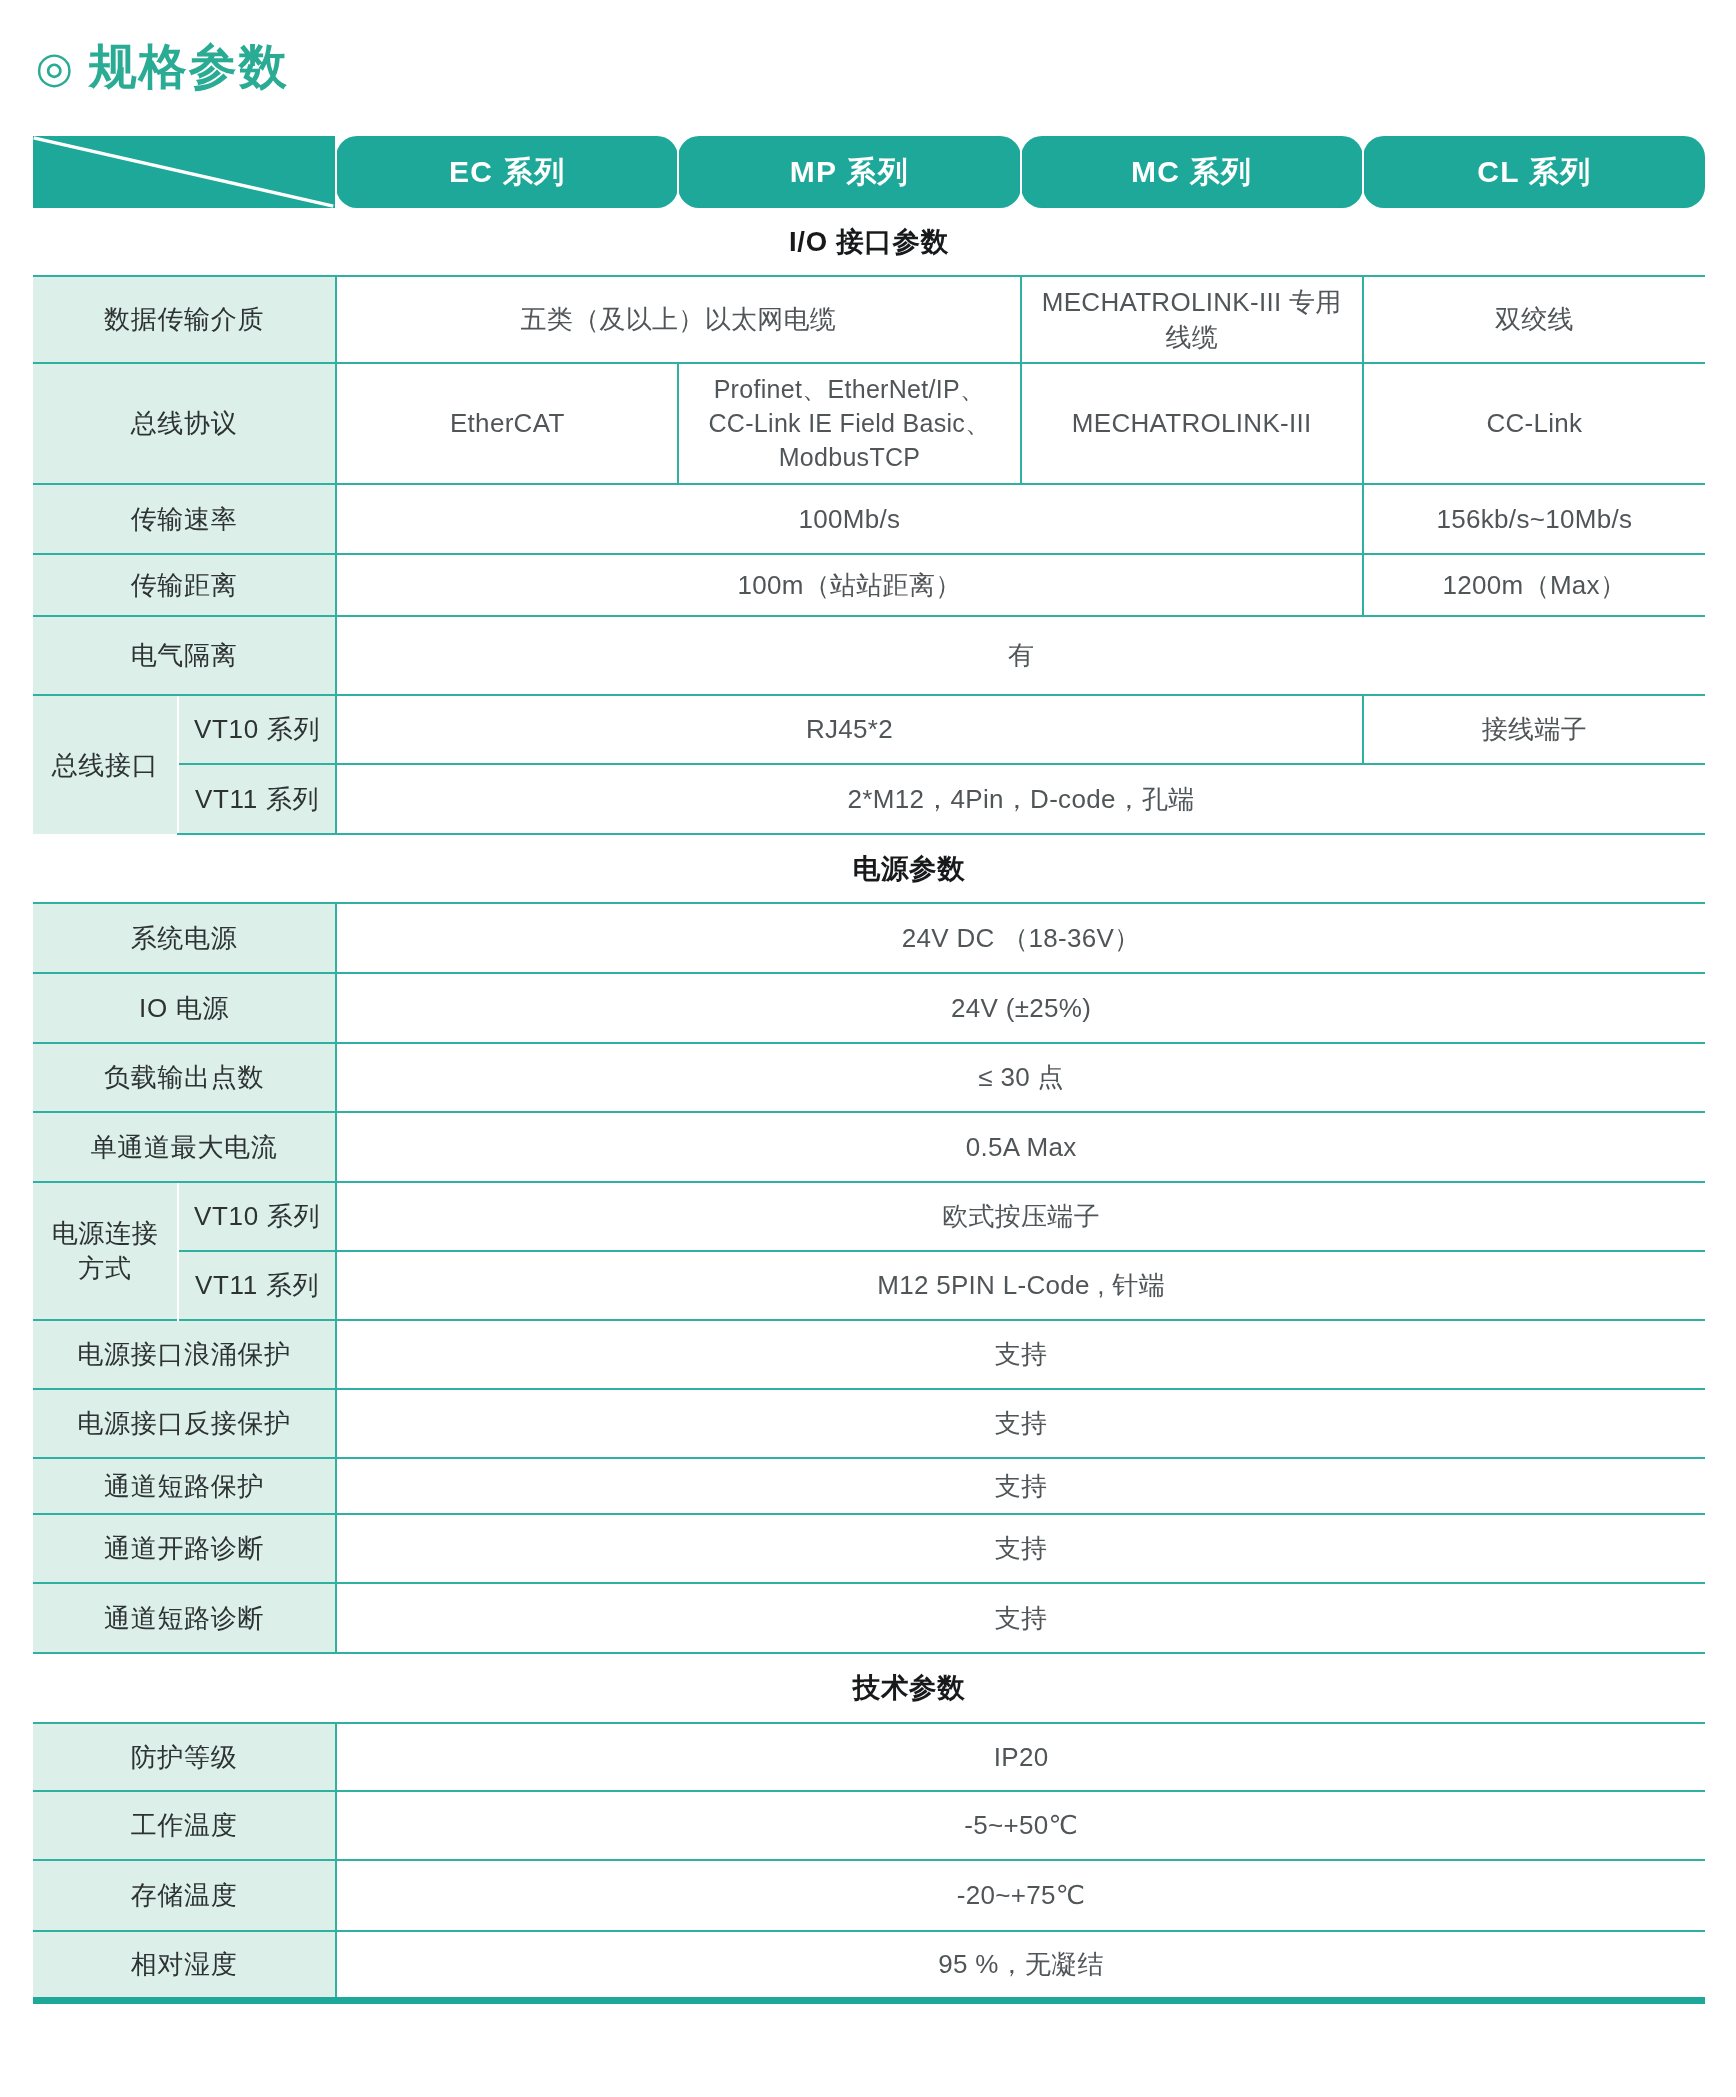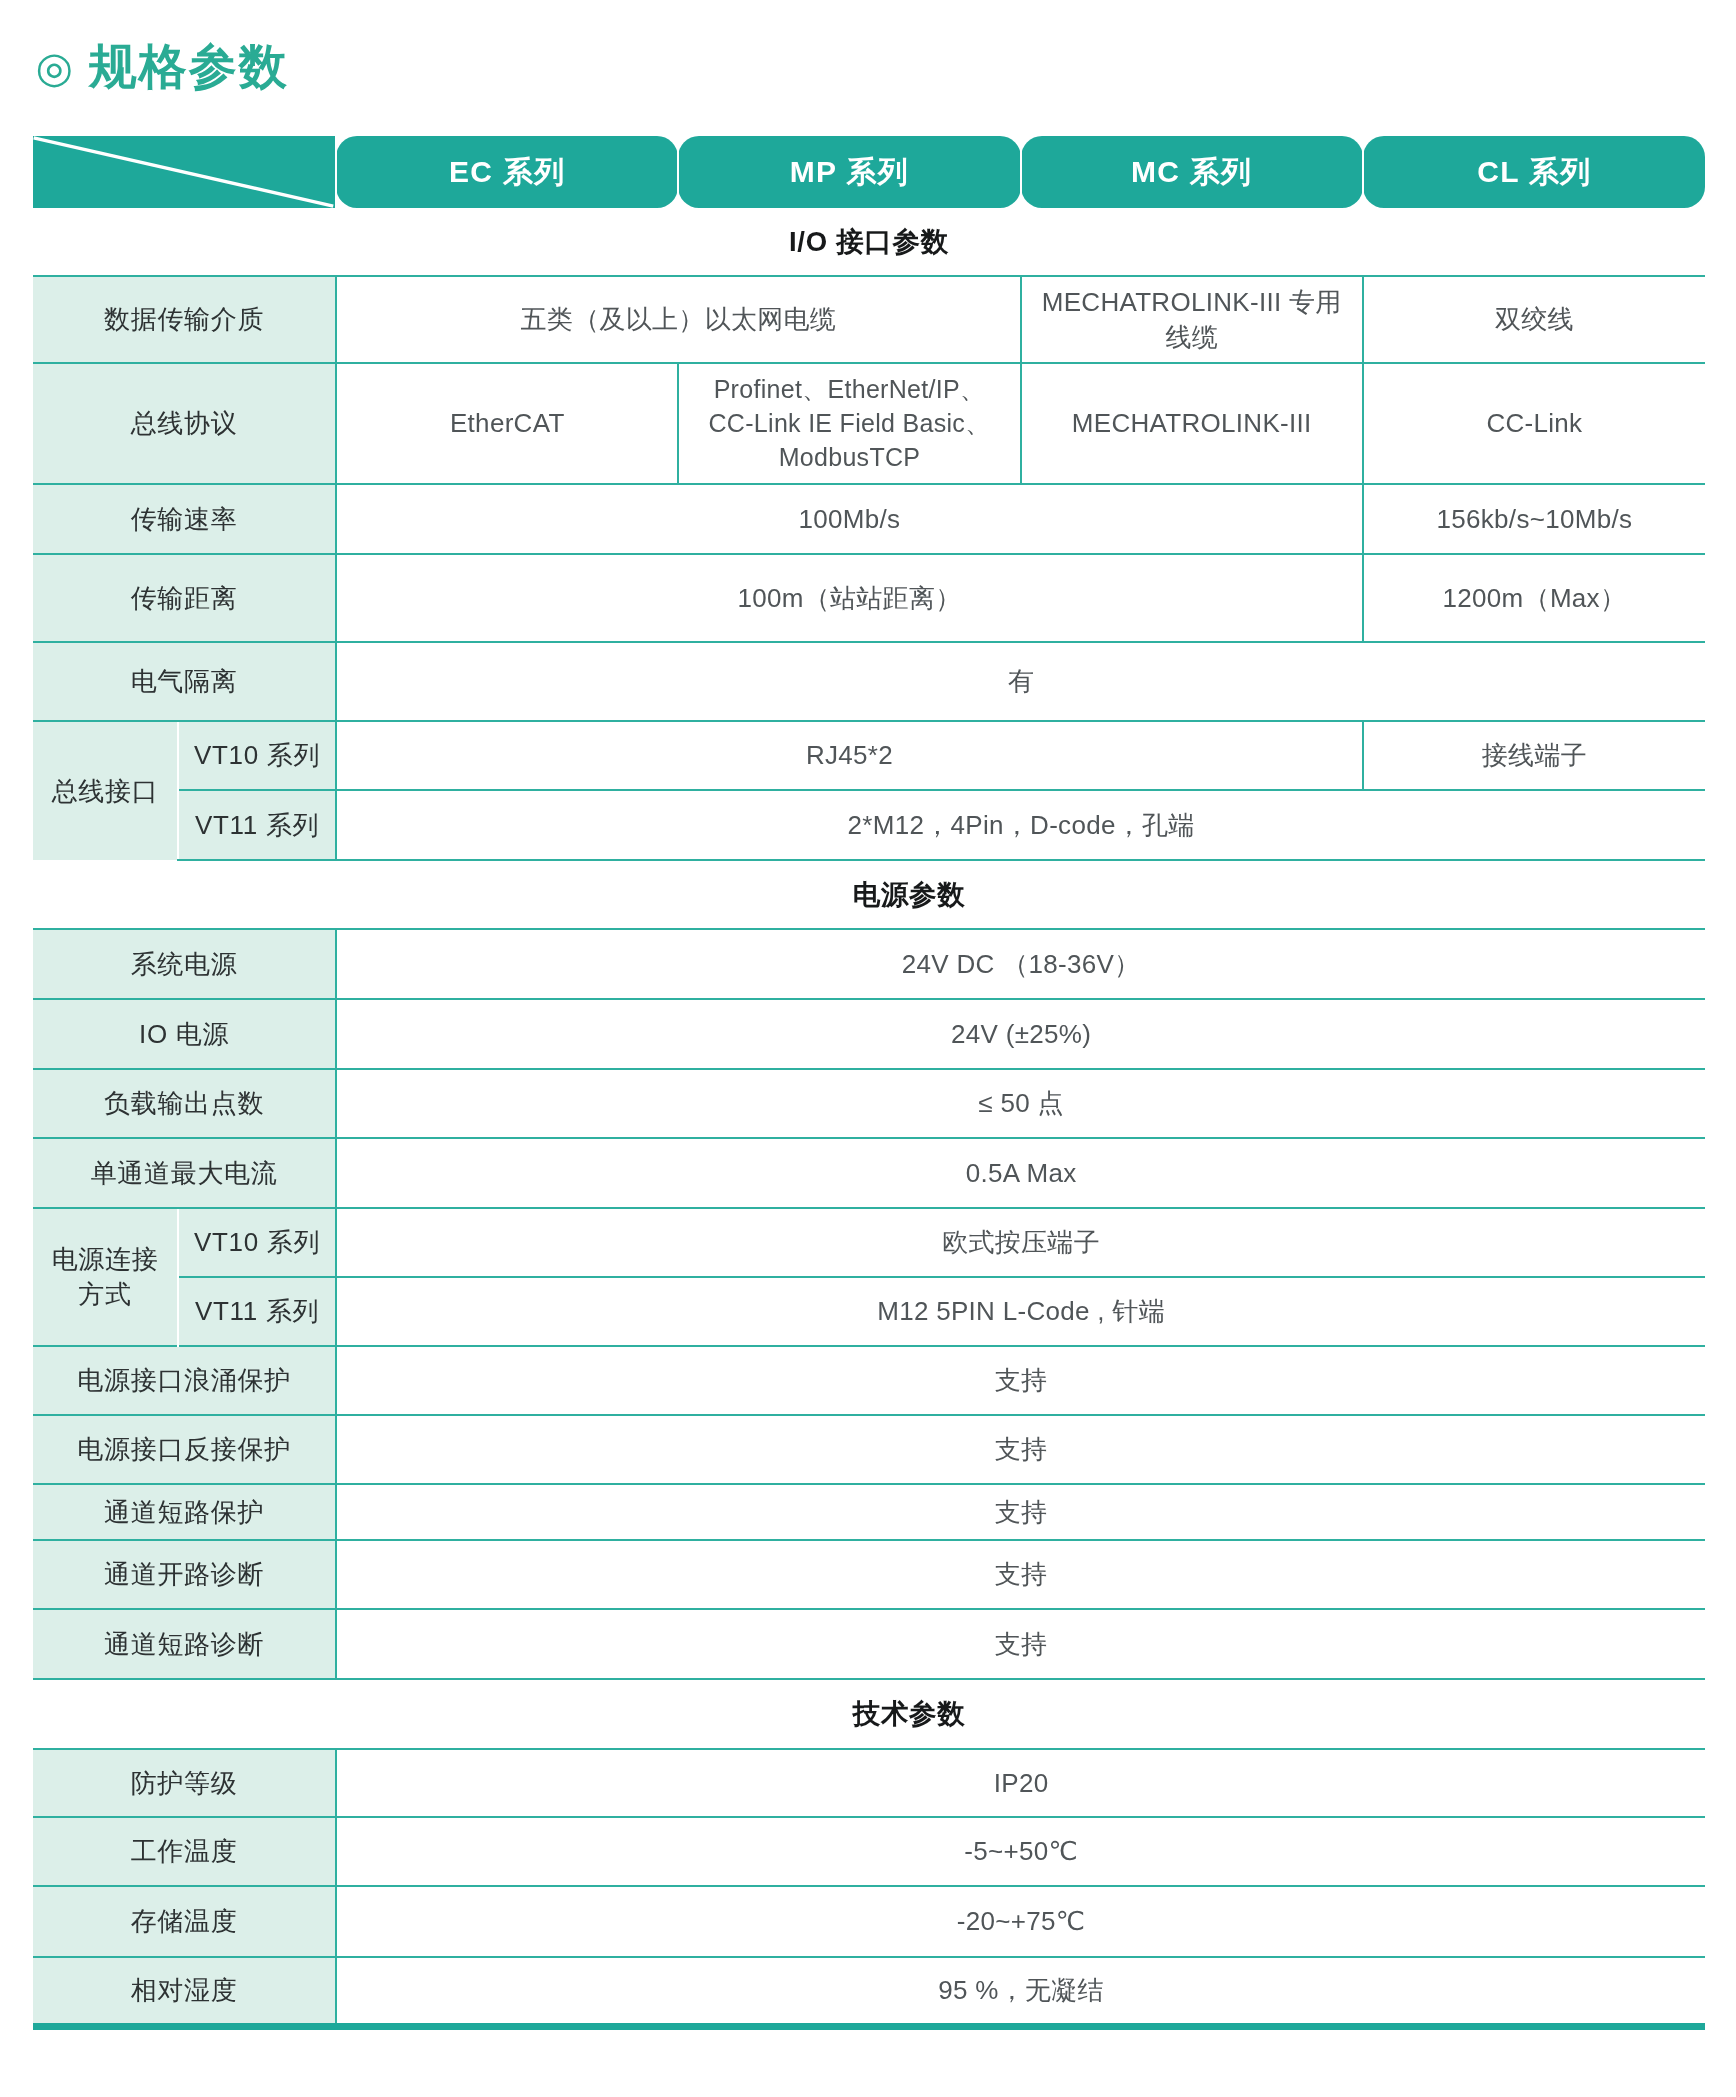--- a/index.html
+++ b/index.html
@@ -105,21 +105,21 @@
         <td class="value">MECHATROLINK-III</td>
         <td class="value">CC-Link</td>
       </tr>
 
       <tr class="data" style="height:70px">
         <td class="label" colspan="2">传输速率</td>
         <td class="value" colspan="3">100Mb/s</td>
         <td class="value">156kb/s~10Mb/s</td>
       </tr>
 
-      <tr class="data" style="height:88px">
+      <tr class="data" style="height:62px">
         <td class="label" colspan="2">传输距离</td>
         <td class="value" colspan="3">100m（站站距离）</td>
         <td class="value">1200m（Max）</td>
       </tr>
 
       <tr class="data" style="height:79px">
         <td class="label" colspan="2">电气隔离</td>
         <td class="value" colspan="4">有</td>
       </tr>
 
@@ -144,21 +144,21 @@
         <td class="value" colspan="4">24V DC （18-36V）</td>
       </tr>
 
       <tr class="data" style="height:70px">
         <td class="label" colspan="2">IO 电源</td>
         <td class="value" colspan="4">24V (±25%)</td>
       </tr>
 
       <tr class="data" style="height:69px">
         <td class="label" colspan="2">负载输出点数</td>
-        <td class="value" colspan="4">≤ 50 点</td>
+        <td class="value" colspan="4">≤ 30 点</td>
       </tr>
 
       <tr class="data" style="height:70px">
         <td class="label" colspan="2">单通道最大电流</td>
         <td class="value" colspan="4">0.5A Max</td>
       </tr>
 
       <tr class="data" style="height:69px">
         <td class="label narrow" rowspan="2">电源连接方式</td>
         <td class="label sublabel">VT10 系列</td>

